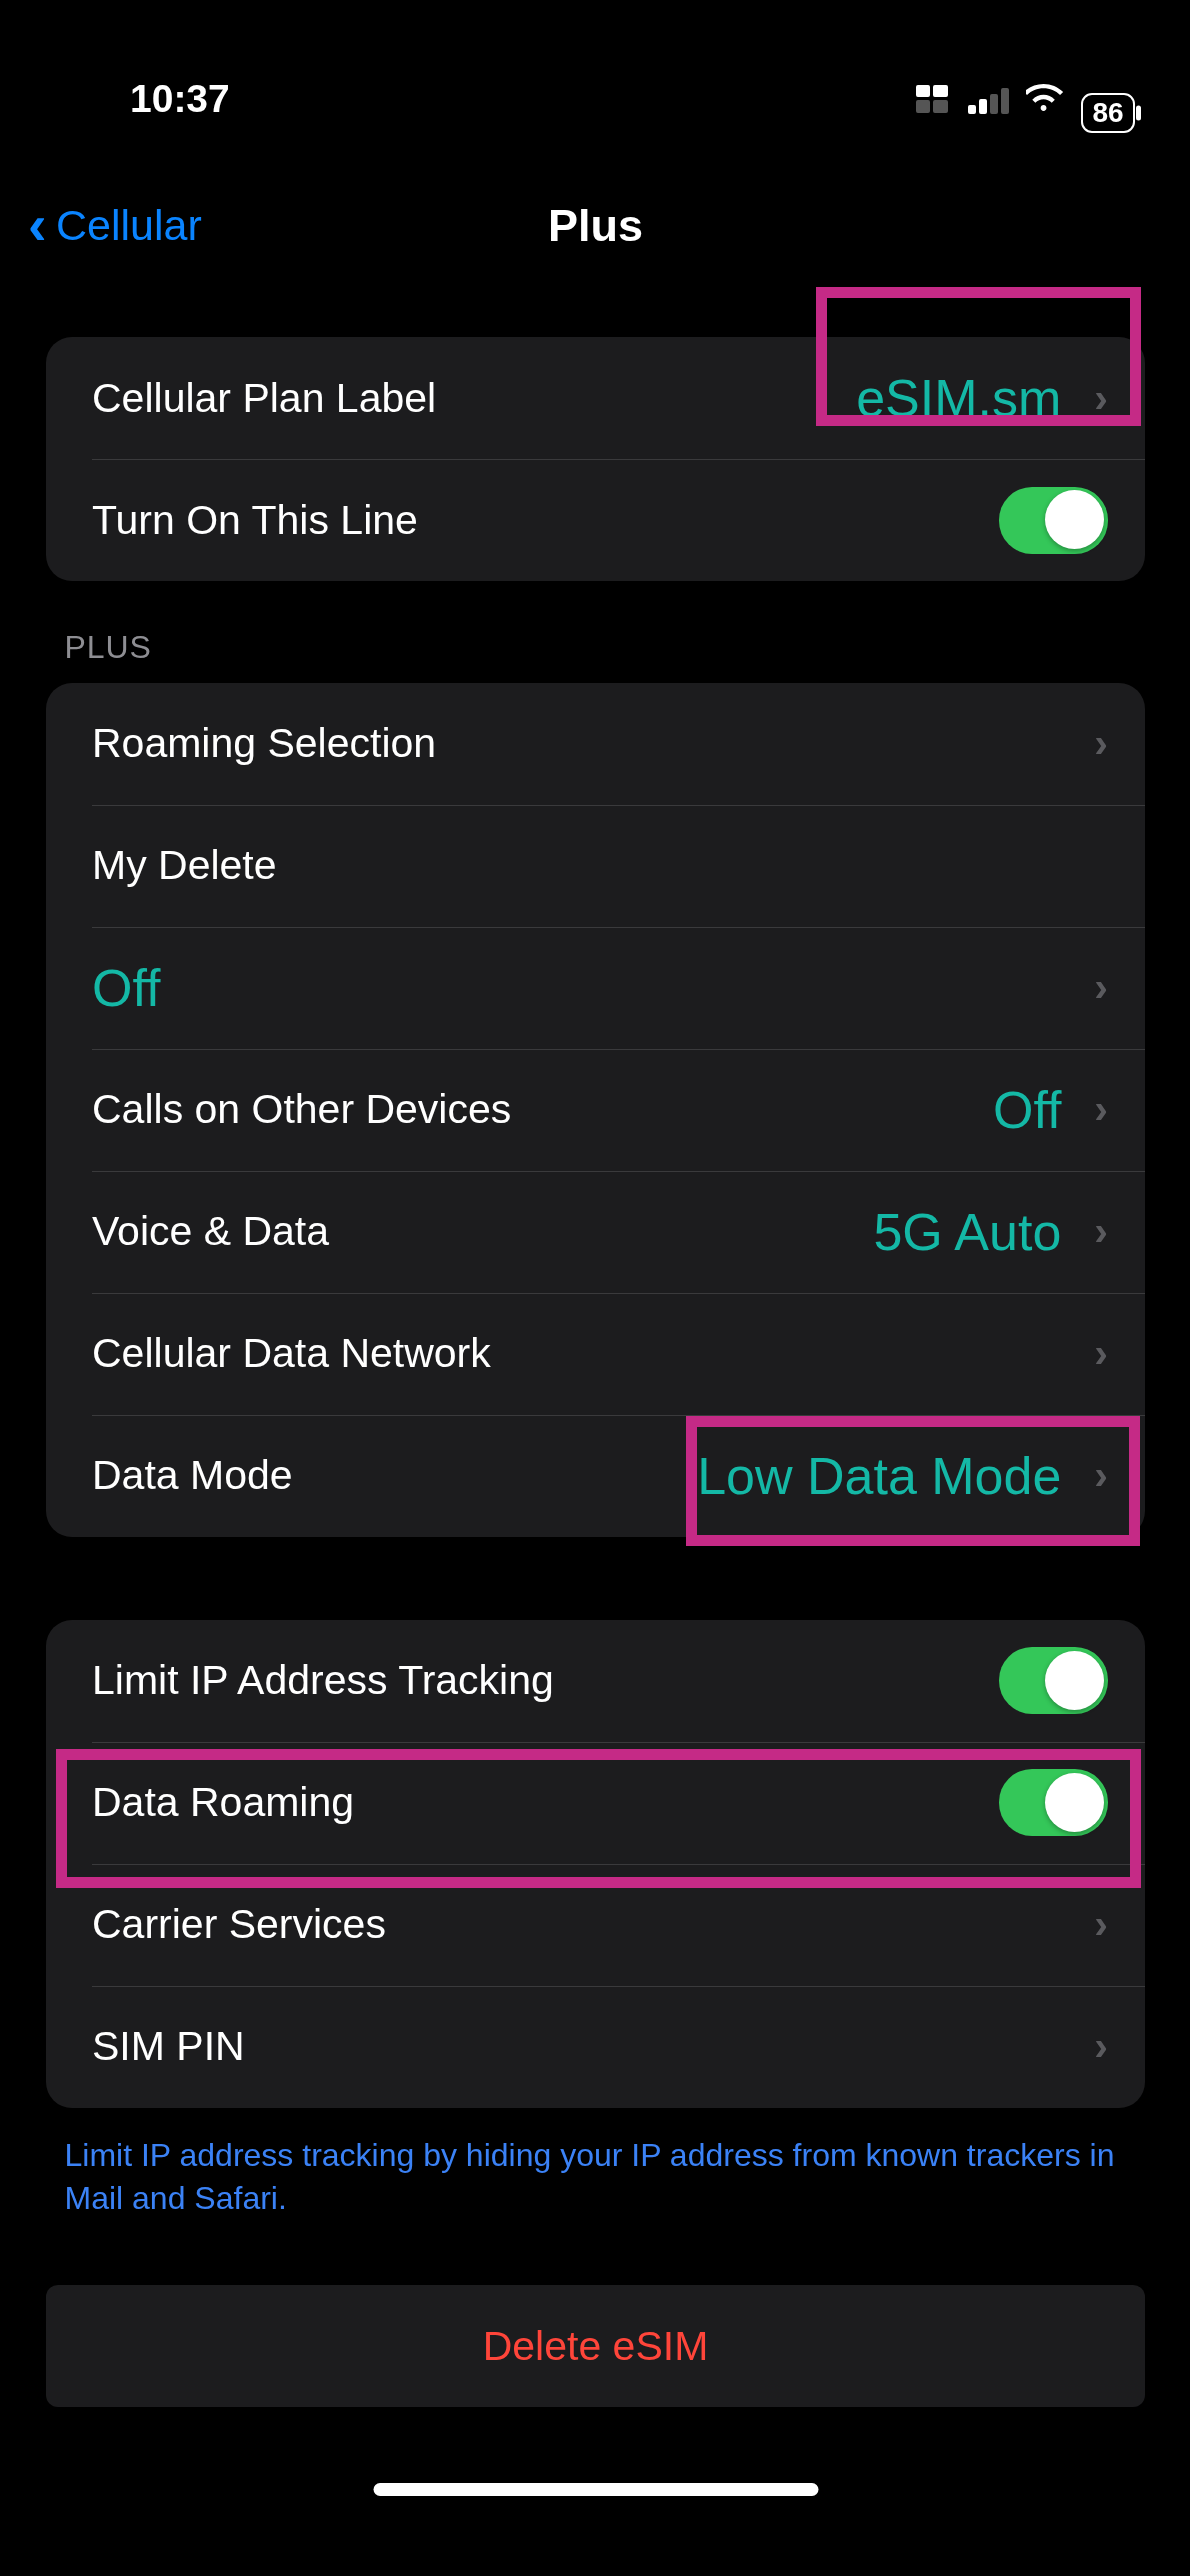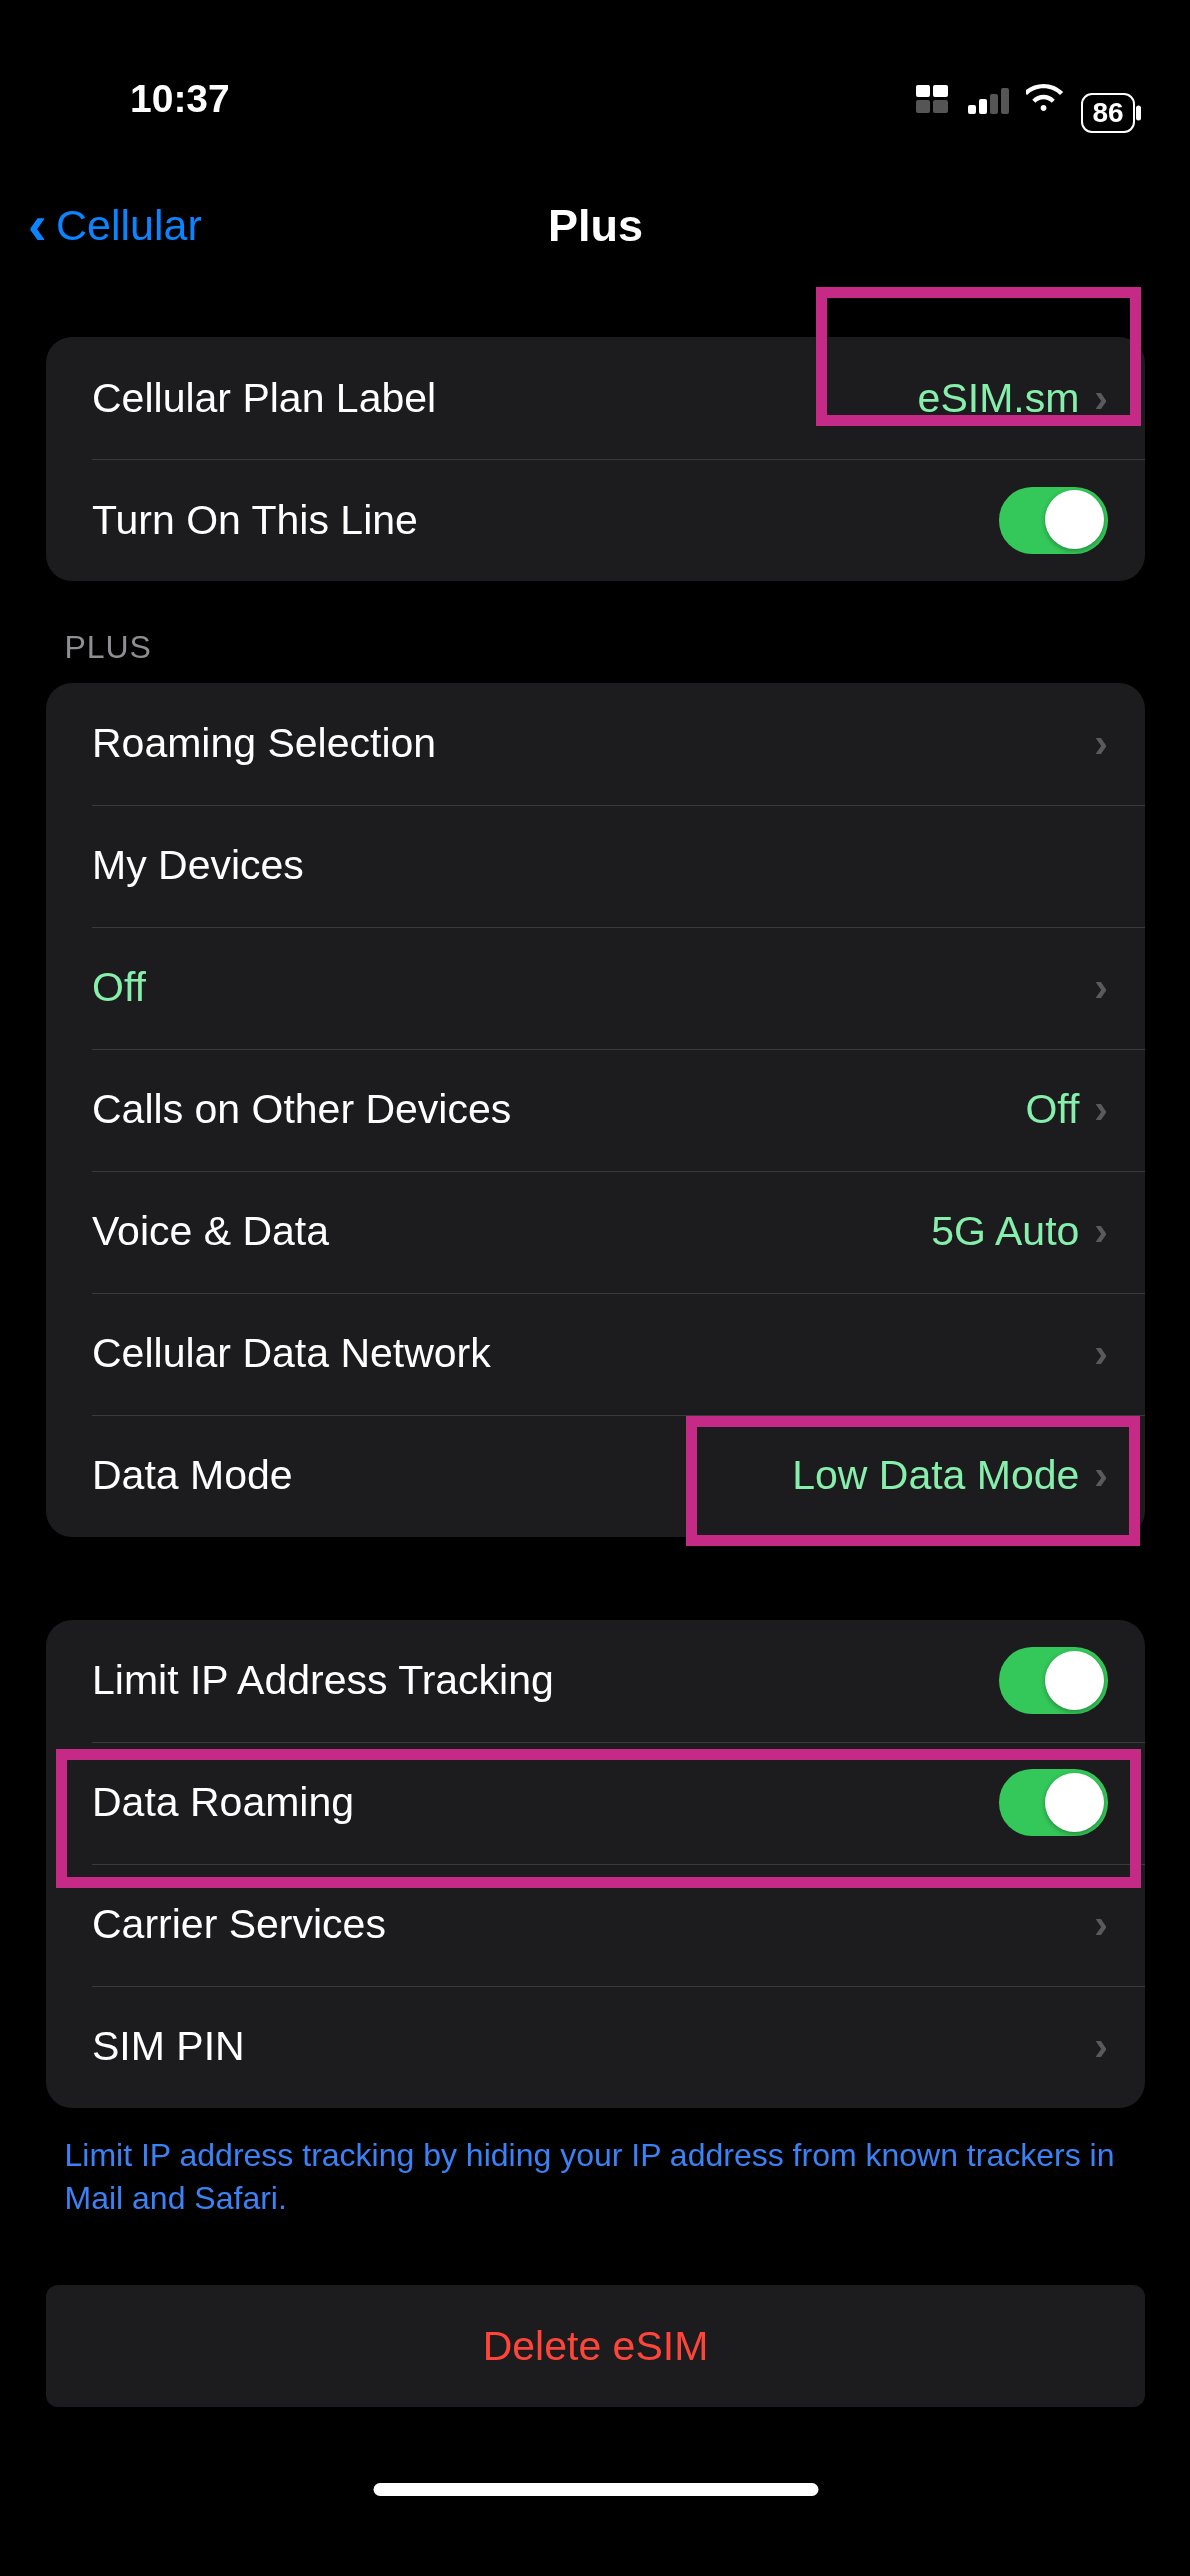--- a/index.html
+++ b/index.html
@@ -129,23 +129,23 @@
     content: "";
     position: absolute;
     top: 0;
     left: 46px;
     right: 0;
     height: 0.9px;
     background: #3a3a3c;
   }
   .row .label { flex: 1; }
   .row .value {
-    color: #86efac;
-    font-size: 41px;
-    margin-right: 15px;
+    color: #14b8a6;
+    font-size: 52px;
+    margin-right: 33px;
   }
   .chevron {
     color: #5a5a5e;
     font-size: 41px;
     font-weight: 600;
   }
   
   .toggle {
     width: 109px;
     height: 67px;
@@ -279,21 +279,21 @@
     </div>
 
     <div class="section-header">Plus</div>
 
     <div class="group">
       <div class="row">
         <span class="label">Roaming Selection</span>
         <span class="chevron">›</span>
       </div>
       <div class="row">
-        <span class="label">My Devices</span>
+        <span class="label">My Delete</span>
       </div>
       <div class="row">
         <span class="value">Off</span>
         <span class="chevron">›</span>
       </div>
       <div class="row">
         <span class="label">Calls on Other Devices</span>
         <span class="value">Off</span>
         <span class="chevron">›</span>
       </div>

